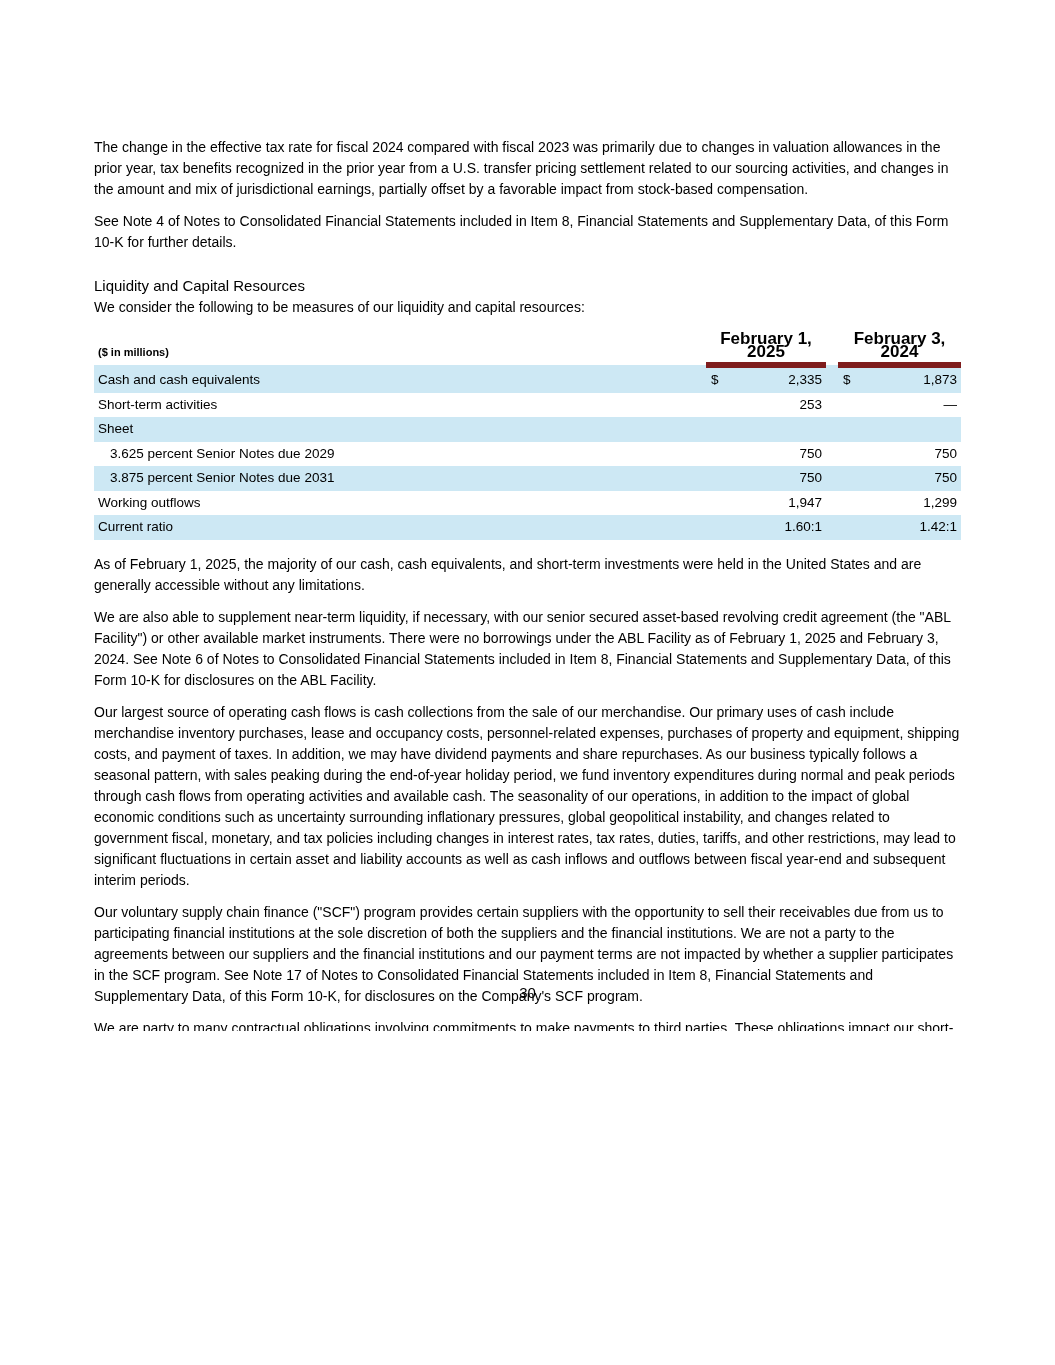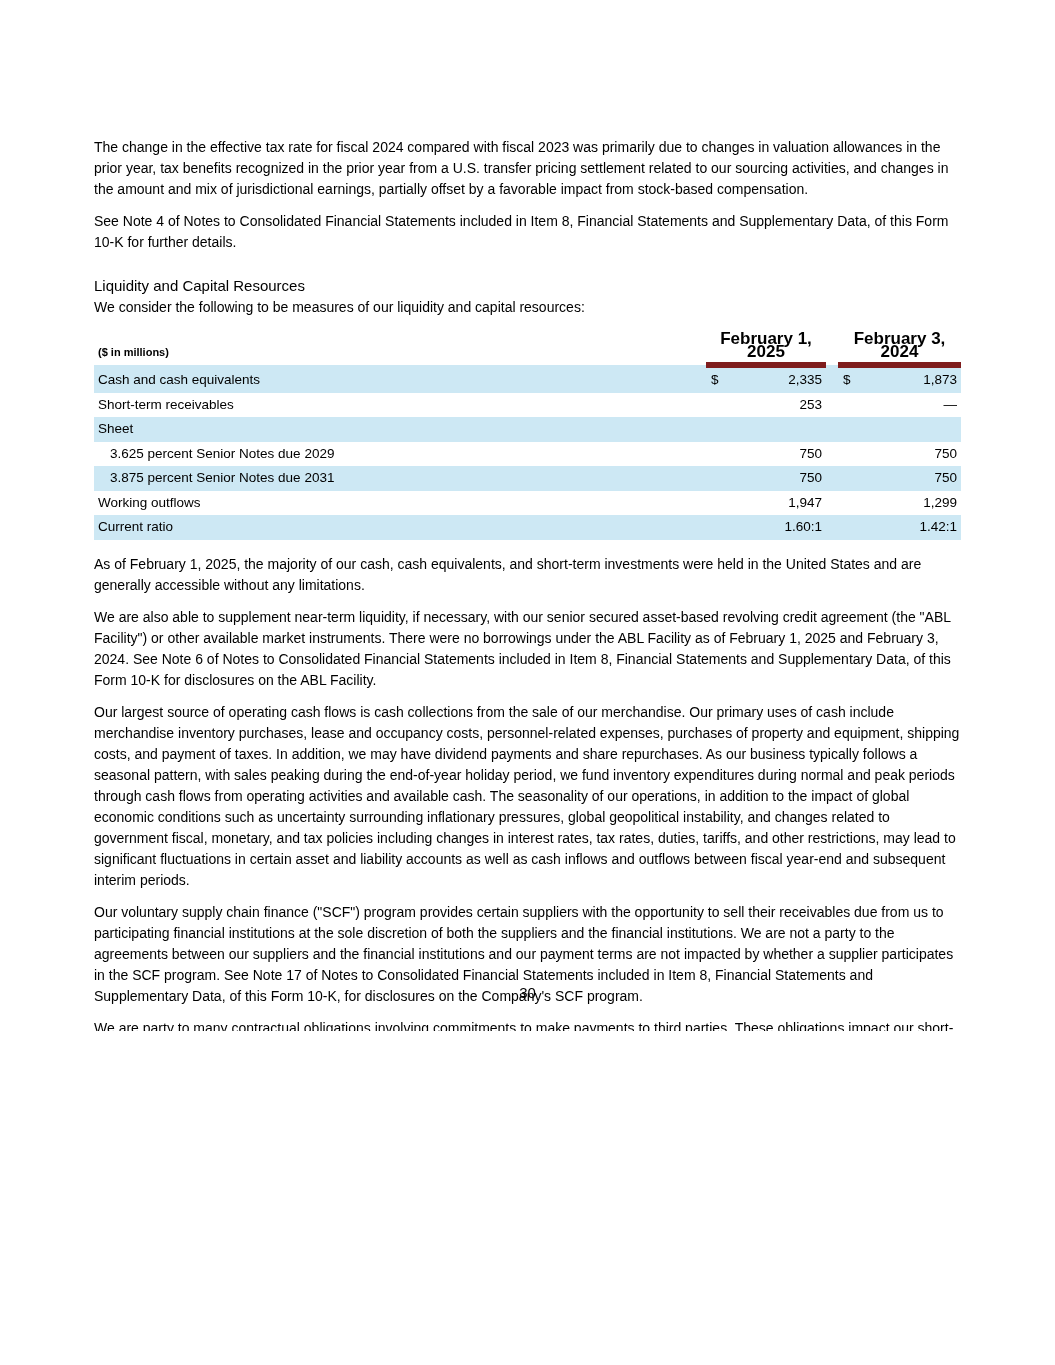--- a/index.html
+++ b/index.html
@@ -112,21 +112,21 @@
     <tbody>
       <tr class="hl">
         <td class="label">Cash and cash equivalents</td>
         <td class="cur">$</td>
         <td class="val">2,335</td>
         <td></td>
         <td class="cur">$</td>
         <td class="val">1,873</td>
       </tr>
       <tr>
-        <td class="label">Short-term receivables</td>
+        <td class="label">Short-term activities</td>
         <td class="cur"></td>
         <td class="val">253</td>
         <td></td>
         <td class="cur"></td>
         <td class="val">—</td>
       </tr>
       <tr class="hl">
         <td class="label">Sheet</td>
         <td class="cur"></td>
         <td class="val"></td>

